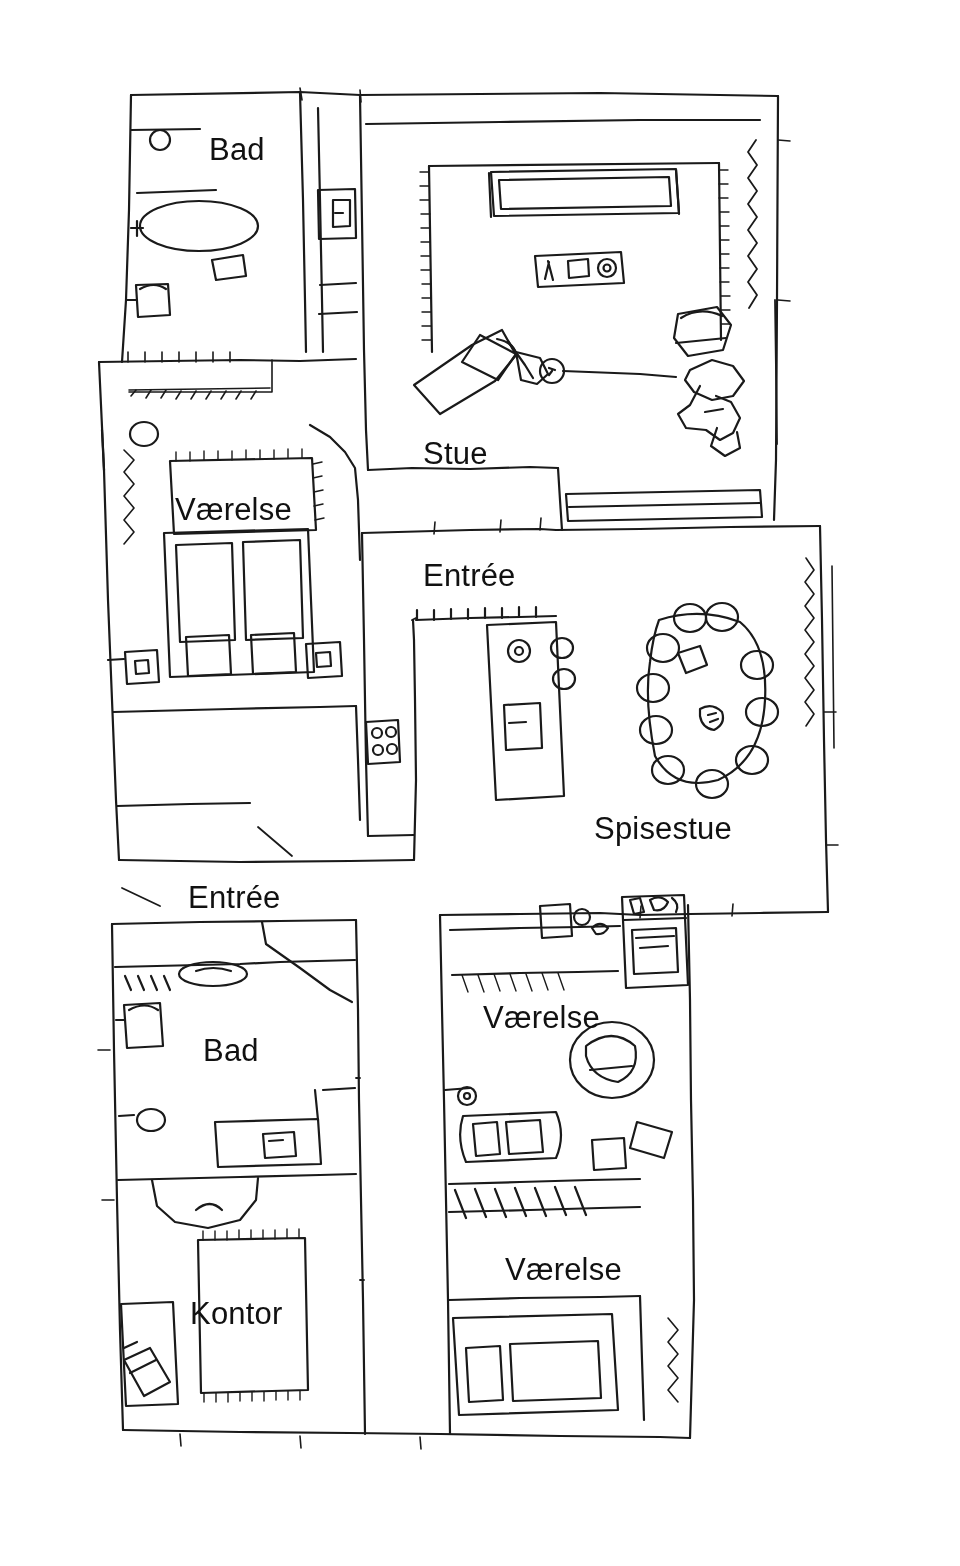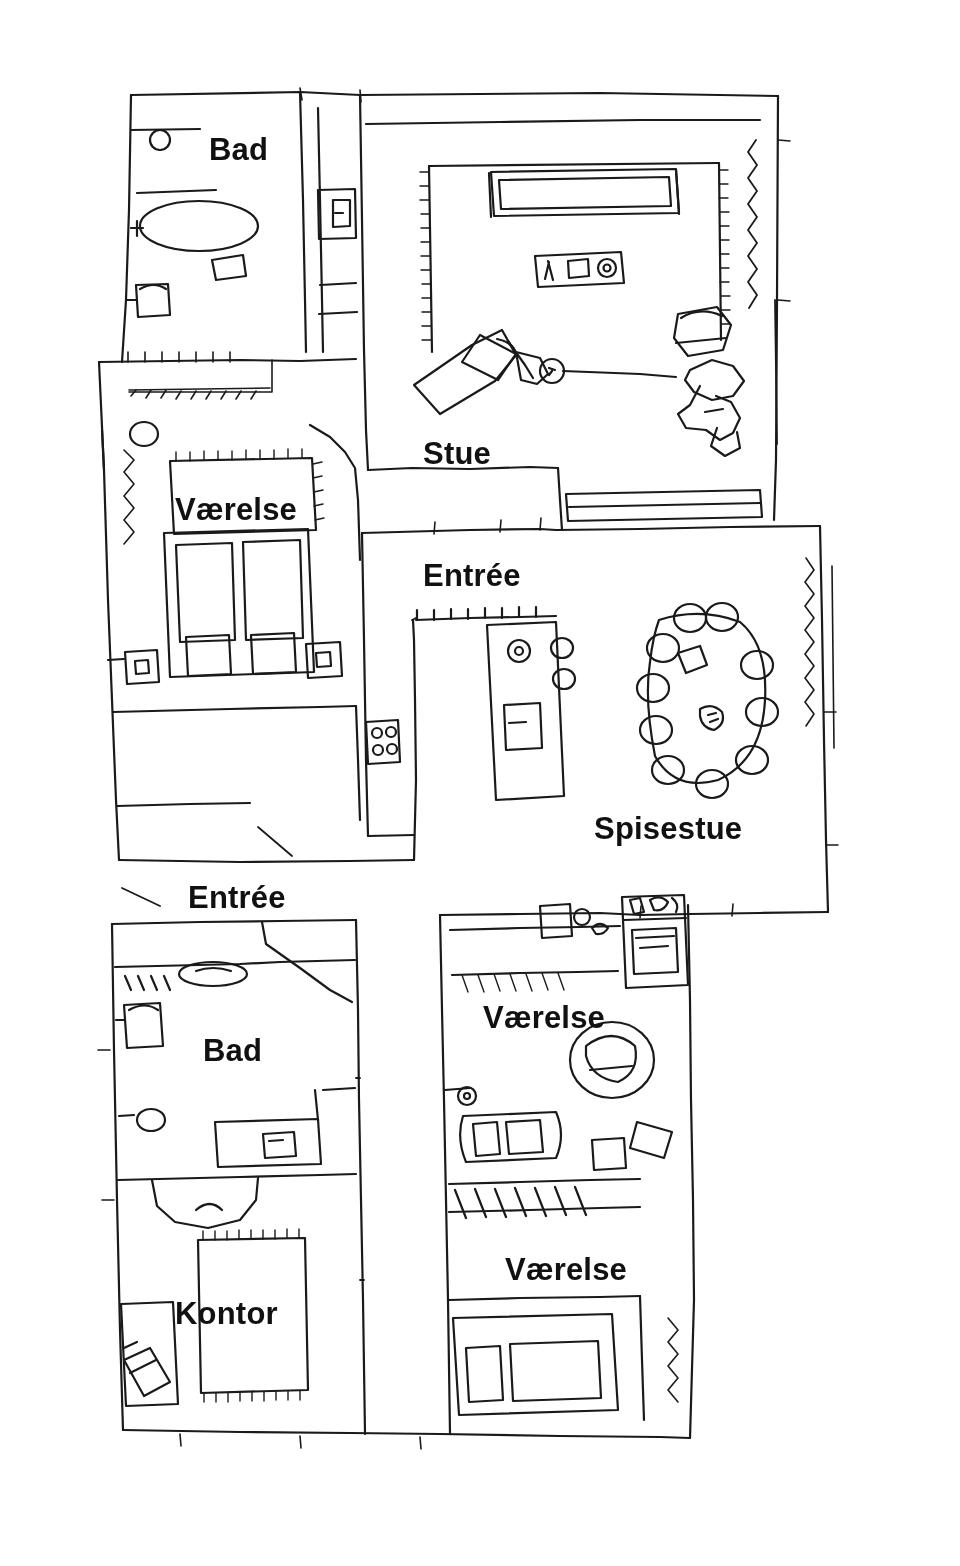--- a/index.html
+++ b/index.html
@@ -21,21 +21,21 @@
     position: absolute;
     left: 0;
     top: 0;
     width: 960px;
     height: 1566px;
   }
   .room-label {
     position: absolute;
     color: #111111;
     font-size: 31px;
-    font-weight: 700;
+    font-weight: 400;
     letter-spacing: 0.2px;
     white-space: nowrap;
     font-family: "Liberation Sans", sans-serif;
   }
 </style>
 </head>
 <body>
 
 <div id="plan">
 
@@ -327,15 +327,15 @@
 
   <div class="room-label" style="left:209px; top:132px;">Bad</div>
   <div class="room-label" style="left:423px; top:436px;">Stue</div>
   <div class="room-label" style="left:175px; top:492px;">Værelse</div>
   <div class="room-label" style="left:423px; top:558px;">Entrée</div>
   <div class="room-label" style="left:594px; top:811px;text-align:center;">Spisestue</div>
   <div class="room-label" style="left:188px; top:880px;text-align:right;">Entrée</div>
   <div class="room-label" style="left:483px; top:1000px;">Værelse</div>
   <div class="room-label" style="left:203px; top:1033px;">Bad</div>
   <div class="room-label" style="left:505px; top:1252px;">Værelse</div>
-  <div class="room-label" style="left:175px; top:1296px;">Kontor</div>
+  <div class="room-label" style="left:190px; top:1296px;">Kontor</div>
 
 </div>
 
 </body></html>

